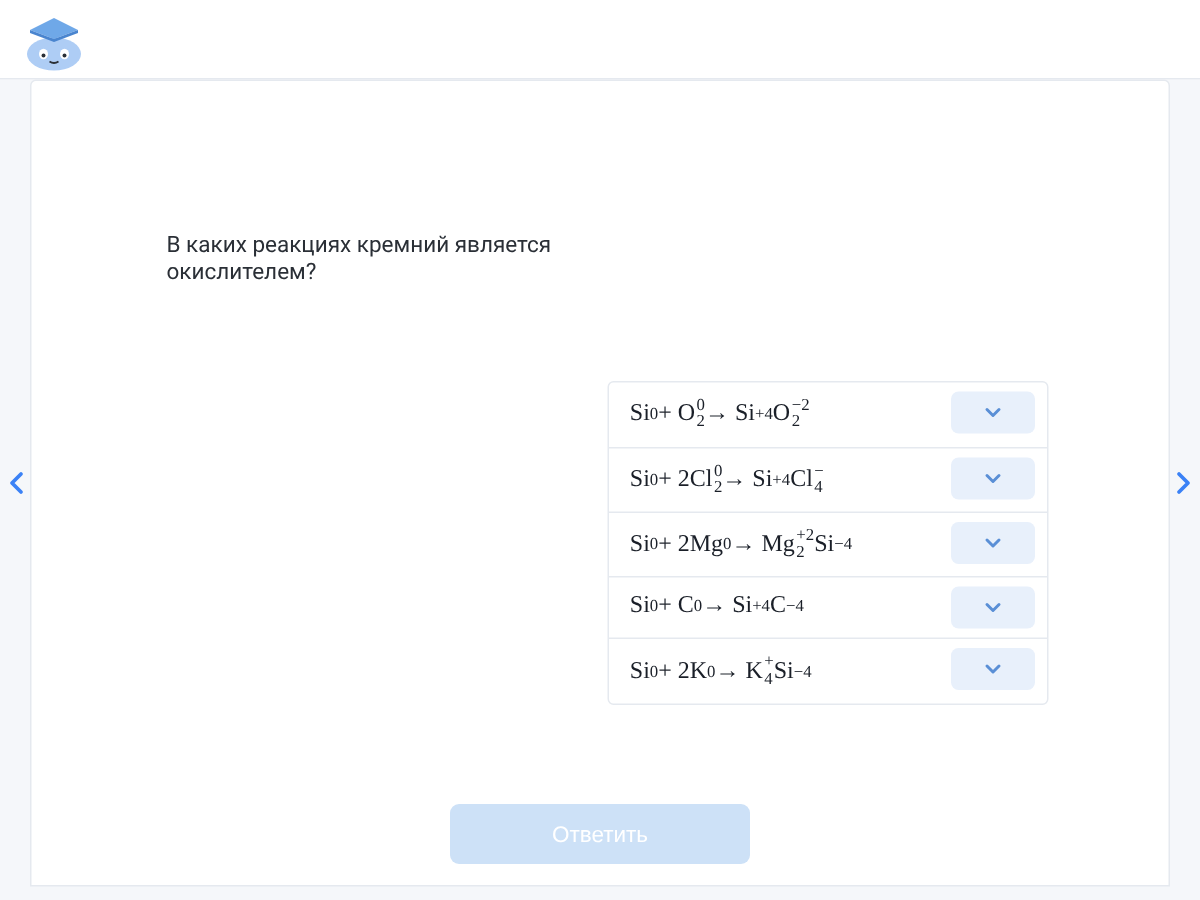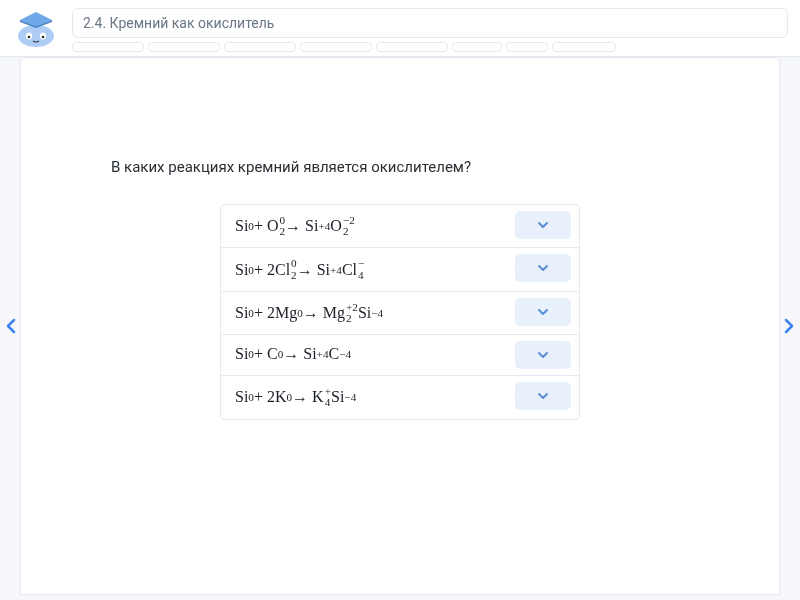--- a/index.html
+++ b/index.html
@@ -69,21 +69,21 @@
 .nav-arrow.left { left: 2px; }
 .nav-arrow.right { right: 2px; }
 .card {
   margin: 0 20px;
   flex: 1;
   background: #fff;
   border: 1px solid #e5e9ef;
   border-radius: 4px 4px 0 0;
   padding: 100px 80px 20px;
   display: flex;
-  flex-direction: column;
+  flex-direction: row;
   align-items: center;
   position: relative;
 }
 .question {
   font-size: 15px;
   color: #2a2f36;
   margin-bottom: 28px;
   align-self: flex-start;
   margin-left: 10px;
 }
@@ -154,33 +154,20 @@
       <ellipse cx="24" cy="28" rx="18" ry="11" fill="#aecdf5"></ellipse>
       <ellipse cx="17" cy="28" rx="3" ry="3.5" fill="#fff"></ellipse>
       <ellipse cx="31" cy="28" rx="3" ry="3.5" fill="#fff"></ellipse>
       <circle cx="17" cy="29" r="1.3" fill="#2a2f36"></circle>
       <circle cx="31" cy="29" r="1.3" fill="#2a2f36"></circle>
       <path d="M21 33 Q24 35 27 33" stroke="#2a2f36" stroke-width="1.2" fill="none"></path>
       <path d="M8 12 L24 4 L40 12 L24 18 Z" fill="#6fa8e8"></path>
       <path d="M8 12 L24 18 L40 12 L40 14 L24 20 L8 14 Z" fill="#4a85cf"></path>
     </svg>
   </div>
-  <div class="breadcrumb-area">
-    <div class="breadcrumb-title">2.4. Кремний как окислитель</div>
-    <div class="progress-row">
-        <div class="progress-seg" style="width: 72px;"></div>
-        <div class="progress-seg" style="width: 72px;"></div>
-        <div class="progress-seg" style="width: 72px;"></div>
-        <div class="progress-seg" style="width: 72px;"></div>
-        <div class="progress-seg" style="width: 72px;"></div>
-        <div class="progress-seg" style="width: 50px;"></div>
-        <div class="progress-seg" style="width: 42px;"></div>
-        <div class="progress-seg" style="width: 64px;"></div>
-      </div>
-  </div>
 </div>
 
 <div class="content-wrap">
   <div class="nav-arrow left">
     <svg width="10" height="16" viewBox="0 0 10 16">
         <path d="M8 2 L2 8 L8 14" stroke="#3b82f6" stroke-width="2.5" fill="none" stroke-linecap="round" stroke-linejoin="round"></path>
       </svg>
   </div>
   <div class="nav-arrow right">
     <svg width="10" height="16" viewBox="0 0 10 16">
@@ -253,14 +240,15 @@
             </span>Si<sup>−4</sup></div>
           <div class="dropdown-cell">
             <button class="dropdown-btn">
               <svg width="12" height="8" viewBox="0 0 12 8">
                 <path d="M2 2 L6 6 L10 2" stroke="#5a8fd6" stroke-width="2" fill="none" stroke-linecap="round" stroke-linejoin="round"></path>
               </svg>
             </button>
           </div>
         </div>
       </div>
+    <button class="submit-btn">Ответить</button>
   </div>
 </div>
 
 </body></html>

